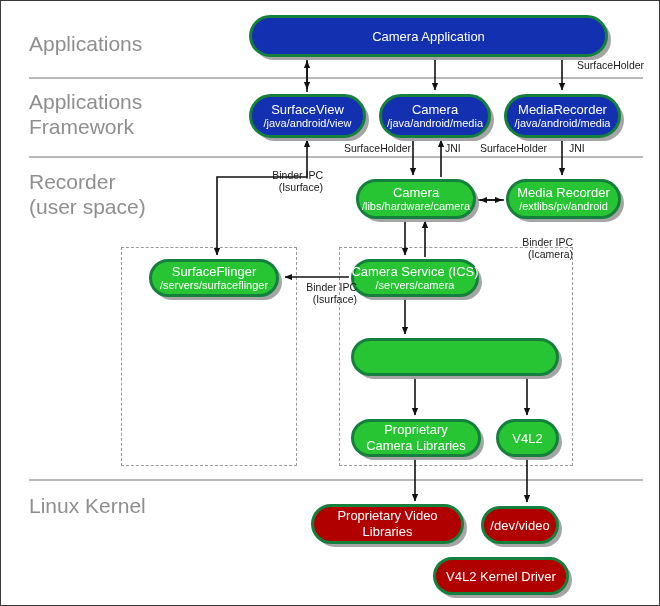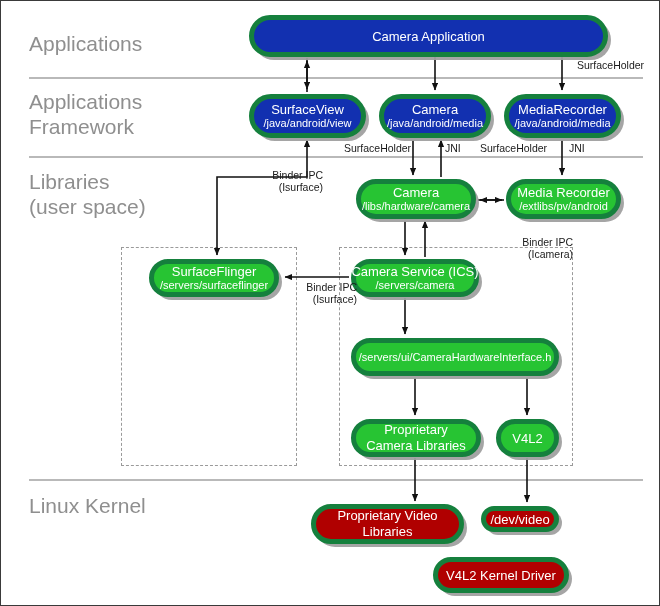--- a/index.html
+++ b/index.html
@@ -37,24 +37,24 @@
   .node {
     position: absolute;
     box-sizing: border-box;
     border-radius: 22px;
     color: #ffffff;
     display: flex;
     flex-direction: column;
     align-items: center;
     justify-content: center;
     text-align: center;
-    border: 5px solid #15803d;
+    border: 3px solid #15803d;
     box-shadow: 4px 4px 0 -1px rgba(160,160,160,0.95);
     z-index: 5;
-    padding: 8px 6px;
+    padding: 16px 6px;
   }
   .node .t1 { font-size: 13px; line-height: 15px; white-space: nowrap; }
   .node .t2 { font-size: 11px; line-height: 13px; white-space: nowrap; }
   .node.wrap .t1 { white-space: normal; line-height: 16px; }
   .blue { background: #1230b0; }
   .green { background: #27c433; }
   .red   { background: #b00000; }
 
   
   .region {
@@ -84,21 +84,21 @@
   }
 </style>
 </head>
 <body>
 
 <div id="canvas">
 
   <div class="band-label" style="left:28px; top:30px;">Applications</div>
   <div class="band-label" style="left:28px; top:88px;">Applications
 Framework</div>
-  <div class="band-label" style="left:28px; top:168px;"> Libraries
+  <div class="band-label" style="left:28px; top:168px;"> Recorder
 (user space)</div>
   <div class="band-label" style="left:28px; top:492px;">Linux Kernel</div>
 
   <div class="divider" style="top:76px;"></div>
   <div class="divider" style="top:155px;"></div>
   <div class="divider" style="top:478px;"></div>
 
   <div class="region" style="left:120px; top:246px; width:176px; height:219px;"></div>
   <div class="region" style="left:338px; top:246px; width:234px; height:219px;"></div>
 
@@ -197,21 +197,20 @@
     <span class="t1">SurfaceFlinger</span>
     <span class="t2">/servers/surfaceflinger</span>
   </div>
 
   <div class="node green" style="left:350px; top:258px; width:128px; height:38px;">
     <span class="t1">Camera Service (ICS)</span>
     <span class="t2">/servers/camera</span>
   </div>
 
   <div class="node green" style="left:350px; top:337px; width:208px; height:38px;">
-    <span class="t2">/servers/ui/CameraHardwareInterface.h</span>
   </div>
 
   <div class="node green wrap" style="left:350px; top:418px; width:130px; height:38px;">
     <span class="t1">Proprietary Camera Libraries</span>
   </div>
 
   <div class="node green" style="left:495px; top:418px; width:63px; height:38px;">
     <span class="t1">V4L2</span>
   </div>
 

